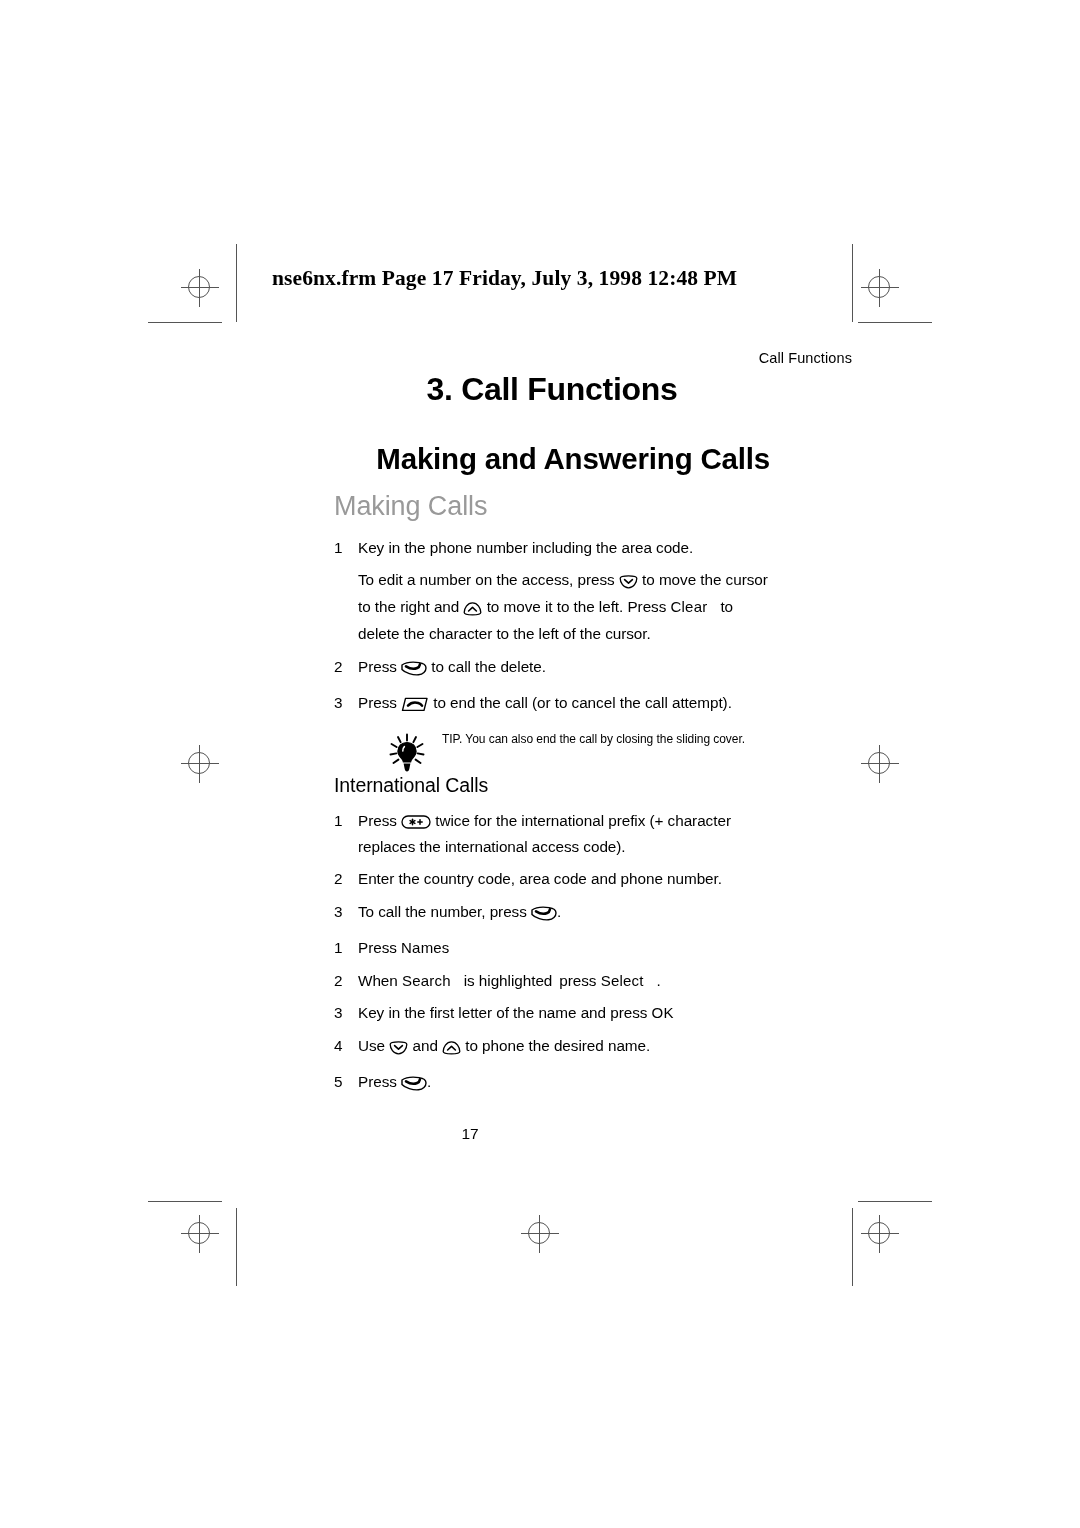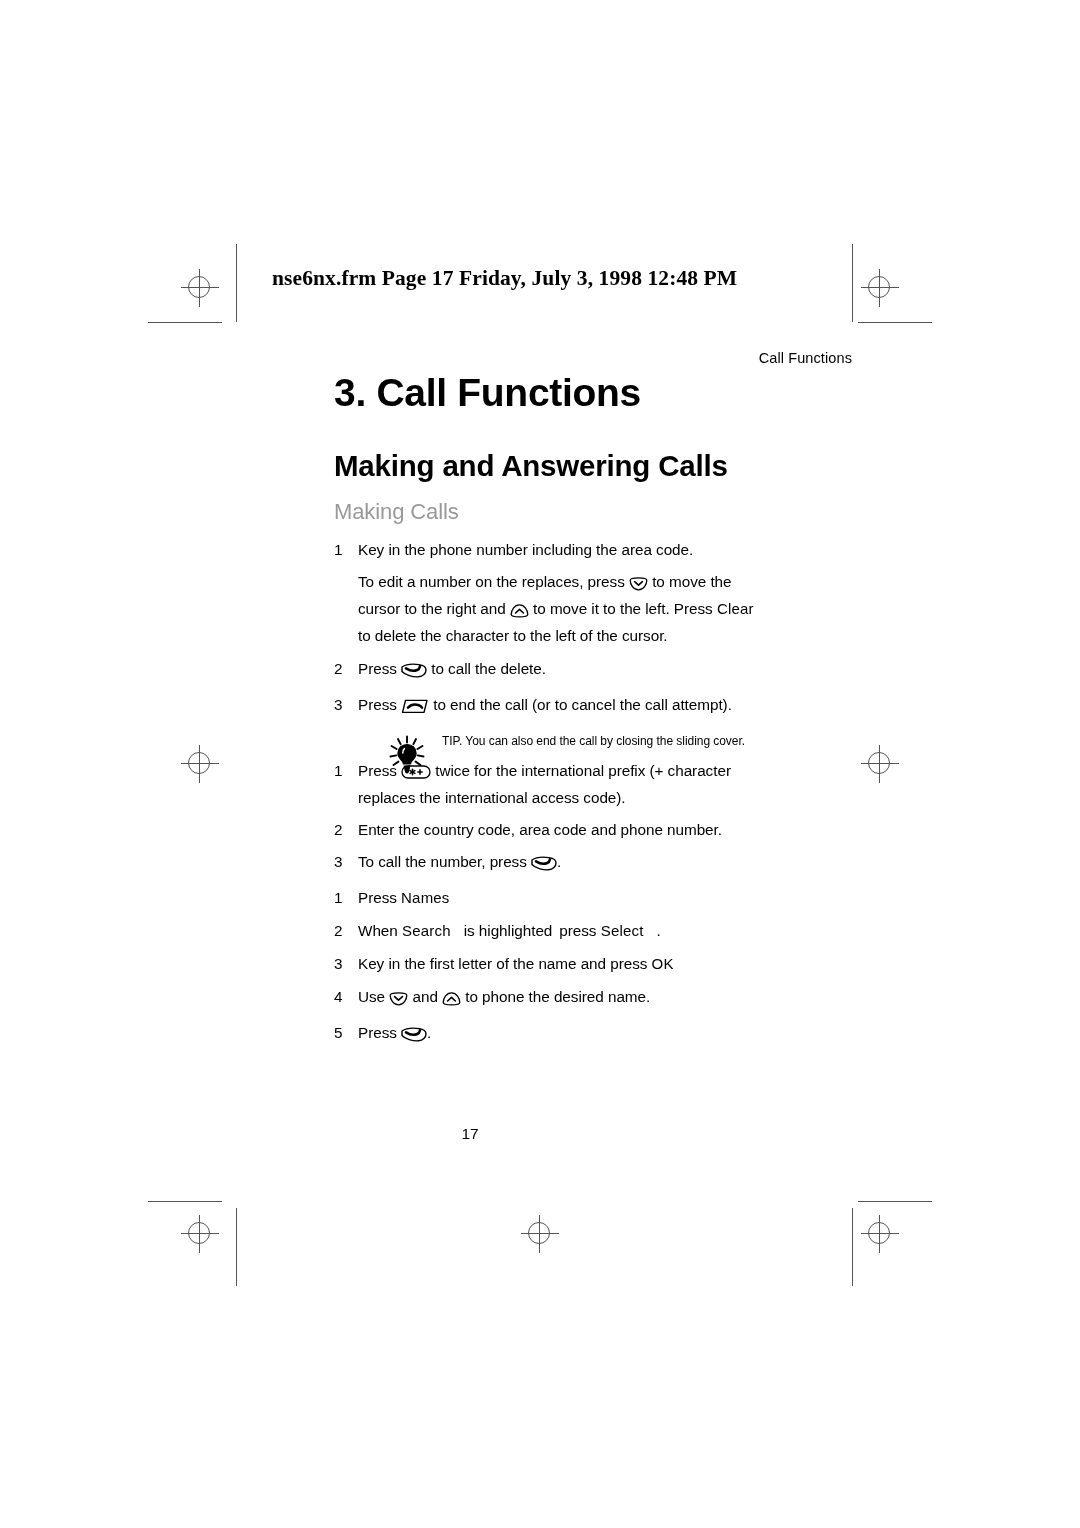--- a/index.html
+++ b/index.html
@@ -84,37 +84,37 @@
 
   
   .content {
     position: absolute;
     left: 334px;
     top: 372px;
     width: 436px;
   }
   h1.chapter {
     margin: 0;
-    font-size: 39px;
+    font-size: 32px;
     font-weight: bold;
-    text-align: left;
+    text-align: center;
     letter-spacing: -0.3px;
     line-height: 1.08;
   }
   h2.sect {
     margin: 36px 0 0 0;
     font-size: 29.5px;
     font-weight: bold;
-    text-align: left;
+    text-align: right;
     letter-spacing: -0.2px;
     line-height: 1.1;
   }
   h3.subsect {
     margin: 17px 0 0 0;
-    font-size: 22px;
+    font-size: 27px;
     font-weight: normal;
     color: #999999;
     letter-spacing: -0.1px;
     line-height: 1.1;
   }
   h4.minor {
     margin: 26px 0 12px 0;
     font-size: 19.5px;
     font-weight: normal;
     letter-spacing: -0.1px;
@@ -246,21 +246,21 @@
   <h2 class="sect">Making and Answering Calls</h2>
   <h3 class="subsect">Making Calls</h3>
 
   <div style="margin-top:14px;">
     <div class="step">
       <span class="num">1</span>
       <span>Key in the phone number including the area code.</span>
     </div>
 
     <div class="para-indent">
-      <span>To edit a number on the replaces, press</span>
+      <span>To edit a number on the access, press</span>
       <span class="keyglyph">
         <svg width="19" height="14" viewBox="0 0 19 14">
           <path d="M1.2 3.2 C1.2 1.4 4.6 0.8 9.5 0.8 C14.4 0.8 17.8 1.4 17.8 3.2 C17.8 7.4 14.6 12.8 9.5 12.8 C4.4 12.8 1.2 7.4 1.2 3.2 Z" fill="none" stroke="#000" stroke-width="1.3"></path>
           <path d="M5.6 4.6 L9.5 8.2 L13.4 4.6" fill="none" stroke="#000" stroke-width="1.6" stroke-linecap="round" stroke-linejoin="round"></path>
         </svg>
       </span>
       <span>to move the cursor to the right and</span>
       <span class="keyglyph">
         <svg width="19" height="14" viewBox="0 0 19 14">
           <path d="M1.2 10.4 C1.2 12.2 4.6 12.8 9.5 12.8 C14.4 12.8 17.8 12.2 17.8 10.4 C17.8 6.2 14.6 0.8 9.5 0.8 C4.4 0.8 1.2 6.2 1.2 10.4 Z" fill="none" stroke="#000" stroke-width="1.3"></path>
@@ -312,20 +312,21 @@
           <path d="M21 10.5 C15.6 10.5 11.9 14.4 11.9 19.2 C11.9 22.4 13.8 24.4 15.4 26.2 C16.6 27.6 17.3 28.6 17.4 30.0 L24.6 30.0 C24.7 28.6 25.4 27.6 26.6 26.2 C28.2 24.4 30.1 22.4 30.1 19.2 C30.1 14.4 26.4 10.5 21 10.5 Z" fill="#000" stroke="#000" stroke-width="1.2"></path>
           <path d="M17.6 31.4 L24.4 31.4 L23.4 36.4 C23.1 38.2 22.2 39.4 21 39.4 C19.8 39.4 18.9 38.2 18.6 36.4 Z" fill="#000"></path>
           <path d="M18.4 14.6 C17.2 15.8 16.6 17.4 16.8 19.0" fill="none" stroke="#fff" stroke-width="1.5" stroke-linecap="round"></path>
         </svg>
       </span>
       <span>TIP.</span>
       <span>You can also end the call by closing the sliding cover.</span>
     </div>
   </div>
 
+  <h4 class="minor">International Calls</h4>
 
   <div class="step">
     <span class="num">1</span>
     <span>Press</span>
     <span class="keyglyph" style="vertical-align:-3px;">
       <svg width="30" height="14" viewBox="0 0 30 14">
         <rect x="1.0" y="1.0" width="28" height="12" rx="6" ry="6" fill="none" stroke="#000" stroke-width="1.3"></rect>
         <g stroke="#000" stroke-width="1.5" stroke-linecap="round">
           <line x1="11.5" y1="4.2" x2="11.5" y2="9.8"></line>
           <line x1="9.1" y1="5.6" x2="13.9" y2="8.4"></line>

